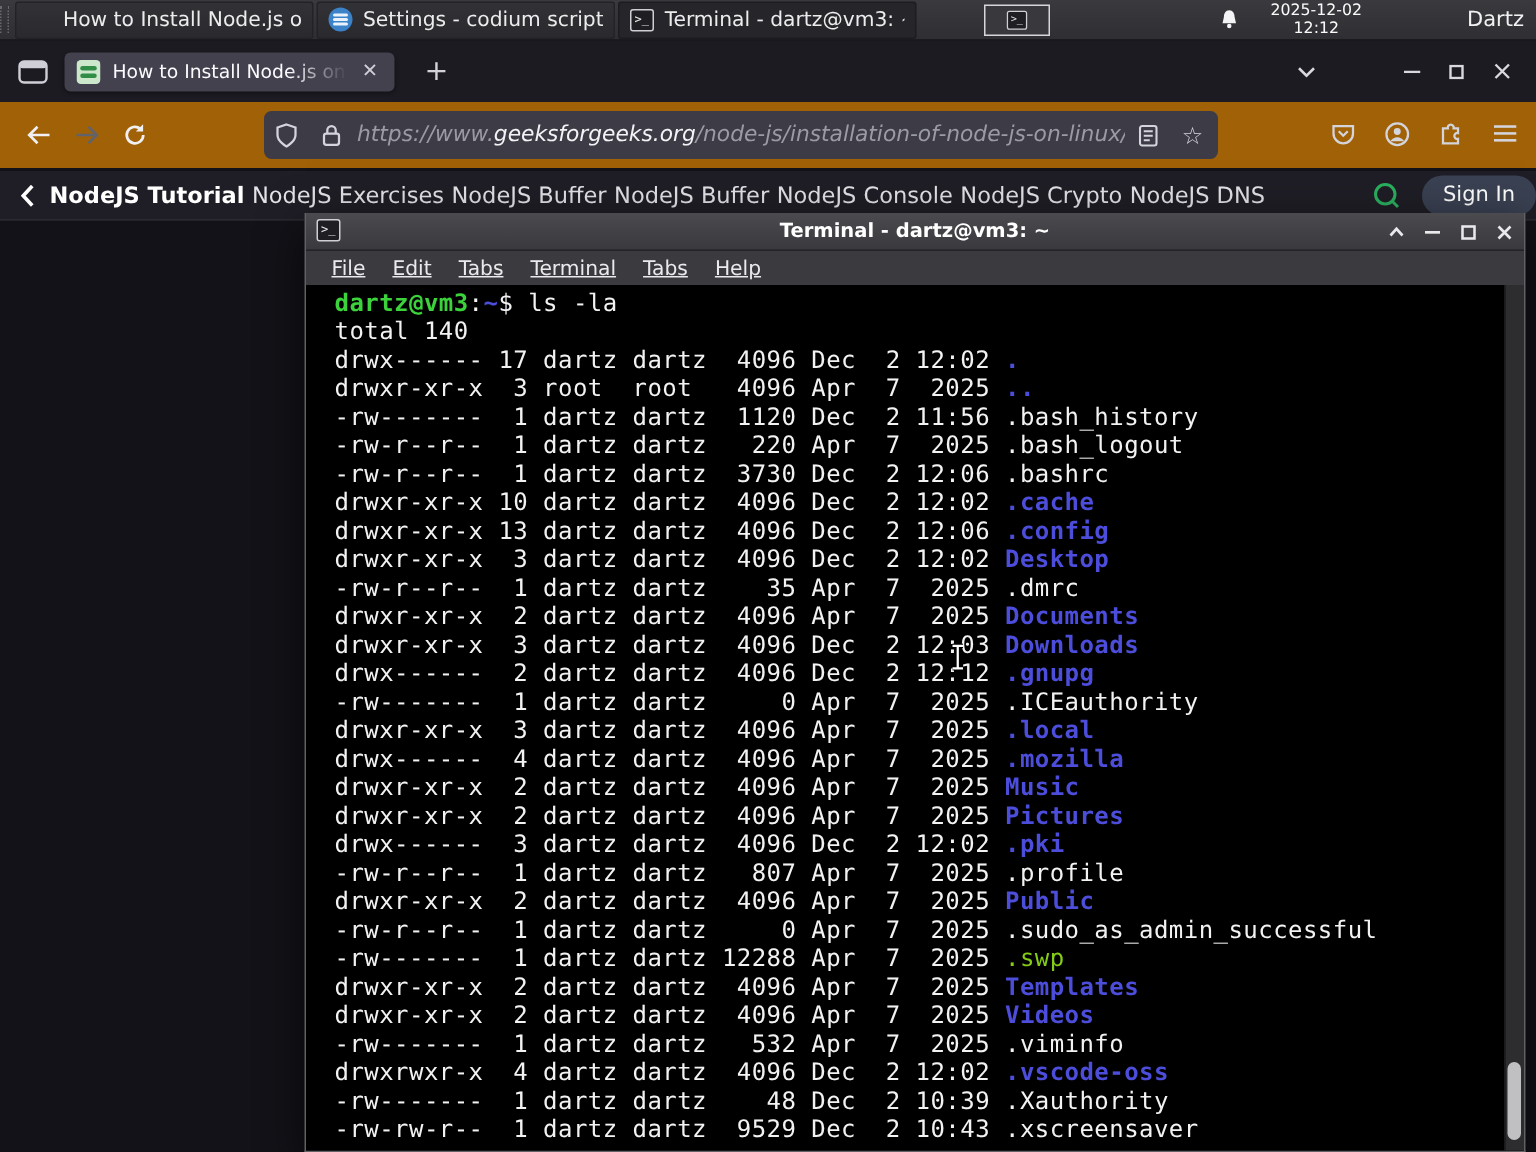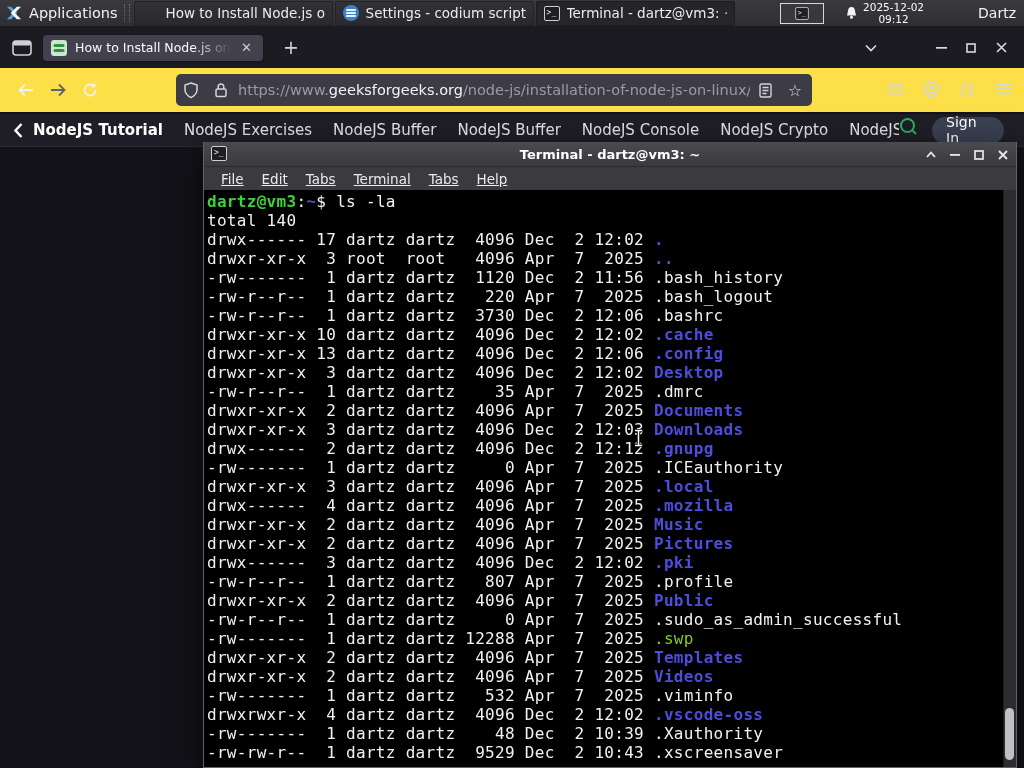--- a/index.html
+++ b/index.html
@@ -20,101 +20,92 @@
   .ff-globe { width:17px; height:17px; flex:0 0 17px; border-radius:50%;
               background:radial-gradient(circle at 58% 62%, #463a9e 0 26%, #e65c00 27% 55%, #ff9codeine500 56%, #ff9500 56% 100%); }
   .settings-globe { width:16px; height:16px; flex:0 0 16px; border-radius:50%; background:#3b82c9; position:relative; }
   .settings-globe i { position:absolute; left:3px; right:3px; height:2px; background:#e9f2fb; border-radius:1px; }
   .settings-globe i:nth-child(1){ top:4px; } .settings-globe i:nth-child(2){ top:7px; } .settings-globe i:nth-child(3){ top:10px; }
   .mini-term { width:16px; height:15px; flex:0 0 16px; background:#1f1f23; border:1px solid #cfcfd4; border-radius:2px;
                color:#e8e8e8; font-family:"DejaVu Sans Mono",monospace; font-size:8px; line-height:12px; text-align:left; padding-left:2px; }
   .pager { margin-left:44px; display:flex; height:21px; }
   .pager-cell { width:44px; height:21px; border:1px solid #d7d7da; background:#39383c; display:flex; align-items:center; justify-content:center; }
   .pager .mini-term { transform:scale(.85); }
-  .panel-right { margin-left:auto; display:flex; align-items:center; gap:4px; padding-right:8px; }
+  .panel-right { margin-left:auto; display:flex; align-items:center; gap:20px; padding-right:8px; }
   .clock { text-align:center; font-size:10.5px; line-height:12px; color:#fafafa; }
   .user-label { font-size:14px; padding-left:2px;margin-left:48px; }
 
   
   .tabbar { position:absolute; top:27px; left:0; right:0; height:41px; background:#1c1b22; display:flex; align-items:center; z-index:10; }
   .ffview-btn { margin-left:12px; display:flex; align-items:center; }
   .tab { margin-left:11px; width:220px; height:26px; background:#42414d; border-radius:4px; display:flex; align-items:center;
          padding:0 8px; color:#fbfbfe; font-size:12.5px; box-shadow:0 1px 3px rgba(0,0,0,.4); }
   .favicon { width:16px; height:16px; flex:0 0 16px; margin-right:8px; }
   .tab-title { flex:1; white-space:nowrap; overflow:hidden;
                -webkit-mask-image:linear-gradient(90deg,#000 72%,transparent 96%); mask-image:linear-gradient(90deg,#000 72%,transparent 96%); }
   .tab-close { color:#cfcfd8; font-size:13px; padding:2px 3px; border-radius:3px; }
   .newtab-btn { margin-left:12px; color:#d2d2da; font-size:19px; line-height:19px; padding:2px 8px; border-radius:4px; }
   .tabbar-spacer { flex:1; }
   .win-btn { color:#d8d8de; display:flex; align-items:center; justify-content:center; width:30px; height:28px; }
   .tab-list-btn { margin-right:40px; }
   .wc-close { margin-right:8px; }
 
-  .toolbar { position:absolute; top:68px; left:0; right:0; height:44px; background:#fde047; display:flex; align-items:center; z-index:10; }
+  .toolbar { position:absolute; top:68px; left:0; right:0; height:44px; background:#a16207; display:flex; align-items:center; z-index:10;font-style:italic; }
   .nav-btn { width:32px; height:30px; display:flex; align-items:center; justify-content:center; border-radius:4px; }
   .nav-back { margin-left:10px; } 
   .urlbar { position:absolute; left:176px; top:6px; width:636px; height:32px; background:#3d3c46; border-radius:5px;
             display:flex; align-items:center; font-size:14.5px; color:#9b9ba6; }
   .url-icon { display:flex; align-items:center; justify-content:center; width:30px; height:30px; }
   .url-text { flex:1; white-space:nowrap; overflow:hidden; margin-left:2px; }
   .url-text .bright { color:#f3f3f6; }
   .urlbar-end { display:flex; align-items:center; margin-right:2px; }
   .toolbar-end { position:absolute; right:6px; top:6px; display:flex; align-items:center; gap:6px; }
   .tb-icon { width:30px; height:30px; display:flex; align-items:center; justify-content:center; border-radius:4px; }
   .star-glyph { font-size:16px; color:#d4d4dc; }
 
   
   .page { position:absolute; top:112px; left:0; right:0; bottom:0; background:#131218; }
   .site-nav { position:absolute; top:2px; left:0; right:0; height:33px; background:#1f1e26; border-bottom:1px solid #2b2a33;
               display:flex; align-items:center; color:#e3e3e8; font-size:15px; }
   .nav-chevron { margin:0 10px 0 14px; display:flex; align-items:center; }
-  .site-nav-items { display:flex; gap:21px; overflow:hidden; white-space:nowrap; flex:0 1 auto; align-items:center;text-align:center; }
+  .site-nav-items { display:flex; gap:5px; overflow:hidden; white-space:nowrap; flex:0 1 auto; align-items:center;text-align:center; }
   .site-nav-item { white-space:nowrap; }
   .site-nav-item.active { color:#ffffff; font-weight:bold; }
-  .site-nav-right { margin-left:auto; display:flex; gap:14px; padding-right:20px; }
+  .site-nav-right { margin-left:auto; display:flex; align-items:center; gap:14px; }
   .signin-btn { min-width:72px; height:27px; border-radius:14px; background:#3a4152; color:#fff; font-size:14px;
                 display:flex; align-items:center; justify-content:center; padding:0 14px; }
 
   
   .terminal { position:absolute; left:203px; top:142px; width:814px; height:626px; background:#000;
               border:1px solid #626266; border-top:none; box-shadow:0 10px 30px rgba(0,0,0,.65); z-index:40; }
   .t-titlebar { height:25px; background:linear-gradient(#4b4a4e,#3a393d); position:relative; display:flex; align-items:center;
                 border-bottom:1px solid #2c2b2f; }
   .t-app-icon { position:absolute; left:7px; top:4px; }
   .t-title { width:100%; text-align:center; font-weight:bold; font-size:13px; color:#ffffff; }
   .t-controls { position:absolute; right:5px; top:0; height:25px; display:flex; align-items:center; gap:7px; }
   .t-ctrl { width:17px; height:17px; display:flex; align-items:center; justify-content:center; color:#e9e9ec; }
   .t-menubar { height:23px; background:#3b3a3e; display:flex; align-items:center; padding-left:8px; font-size:13.5px; color:#eaeaec; }
   .t-menu-item { padding:0 9px;text-decoration:underline; }
-  .t-content { position:absolute; top:48px; left:0; right:0; bottom:0; background:#000; overflow:hidden; }
+  .t-content { position:absolute; top:48px; left:0; right:0; bottom:0; background:#000; overflow:hidden;padding-left:16px; }
   .t-output { font-family:"DejaVu Sans Mono",monospace; font-size:16px; line-height:19px; letter-spacing:0.3px;
               color:#f2f2f2; white-space:pre; padding:2px 0 0 3px; }
   .tline { height:19px; }
   .tgreen { color:#3cd23c; } .tblue { color:#4d4ddb; } .tbold { font-weight:bold; } .tdim { color:#84cc16; }
   .t-scroll { position:absolute; right:0; top:48px; bottom:0; width:13px; background:#2d2d2f; border-left:1px solid #1e1e20; }
   .t-thumb { position:absolute; right:2px; bottom:7px; width:9px; height:52px; background:#c0c0c2; border-radius:5px; }
 
   .ibeam { position:absolute; left:633px; top:429px; z-index:60; }
   svg { display:block; }
 </style>
 </head>
 <body>
 
 <div class="screen">
 
   <div class="panel">
-    <div class="app-menu">
-      <span>
-        <svg width="18" height="18" viewBox="0 0 19 19">
-          <path d="M2 3 L8.5 9.5 L2 16 L6.5 16 L13 9.5 L6.5 3 Z" fill="#4ea3e0"></path>
-          <path d="M17 3 L10.5 9.5 L17 16 L12.5 16 L6 9.5 L12.5 3 Z" fill="#eef6fc"></path>
-        </svg>
-      </span>
-      <span>Applications</span>
-    </div>
     <div class="panel-grip"></div>
 
     <div class="task-btn">
       <span class="ff-globe"></span>
       <span class="task-label">How to Install Node.js o...</span>
     </div>
     <div class="task-btn">
       <span class="settings-globe">
           <i></i>
           <i></i>
@@ -135,21 +126,21 @@
 
     <div class="panel-right">
       <span>
         <svg width="15" height="16" viewBox="0 0 16 16">
           <path d="M8 1.5 C5.4 1.5 4.3 3.6 4.2 6.2 L3.2 10.6 H12.8 L11.8 6.2 C11.7 3.6 10.6 1.5 8 1.5 Z" fill="#f4f4f6"></path>
           <circle cx="8" cy="12.6" r="1.6" fill="#f4f4f6"></circle>
         </svg>
       </span>
       <div class="clock">
         <div>2025-12-02</div>
-        <div>09:12</div>
+        <div>12:12</div>
       </div>
       <span class="user-label">Dartz</span>
     </div>
   </div>
 
   <div class="tabbar">
     <span class="ffview-btn">
       <svg width="20" height="16" viewBox="0 0 20 16">
         <rect x="1" y="1" width="18" height="14" rx="3" fill="none" stroke="#cfcfd8" stroke-width="1.6"></rect>
         <rect x="1" y="1" width="18" height="4.5" rx="2" fill="#cfcfd8"></rect>

